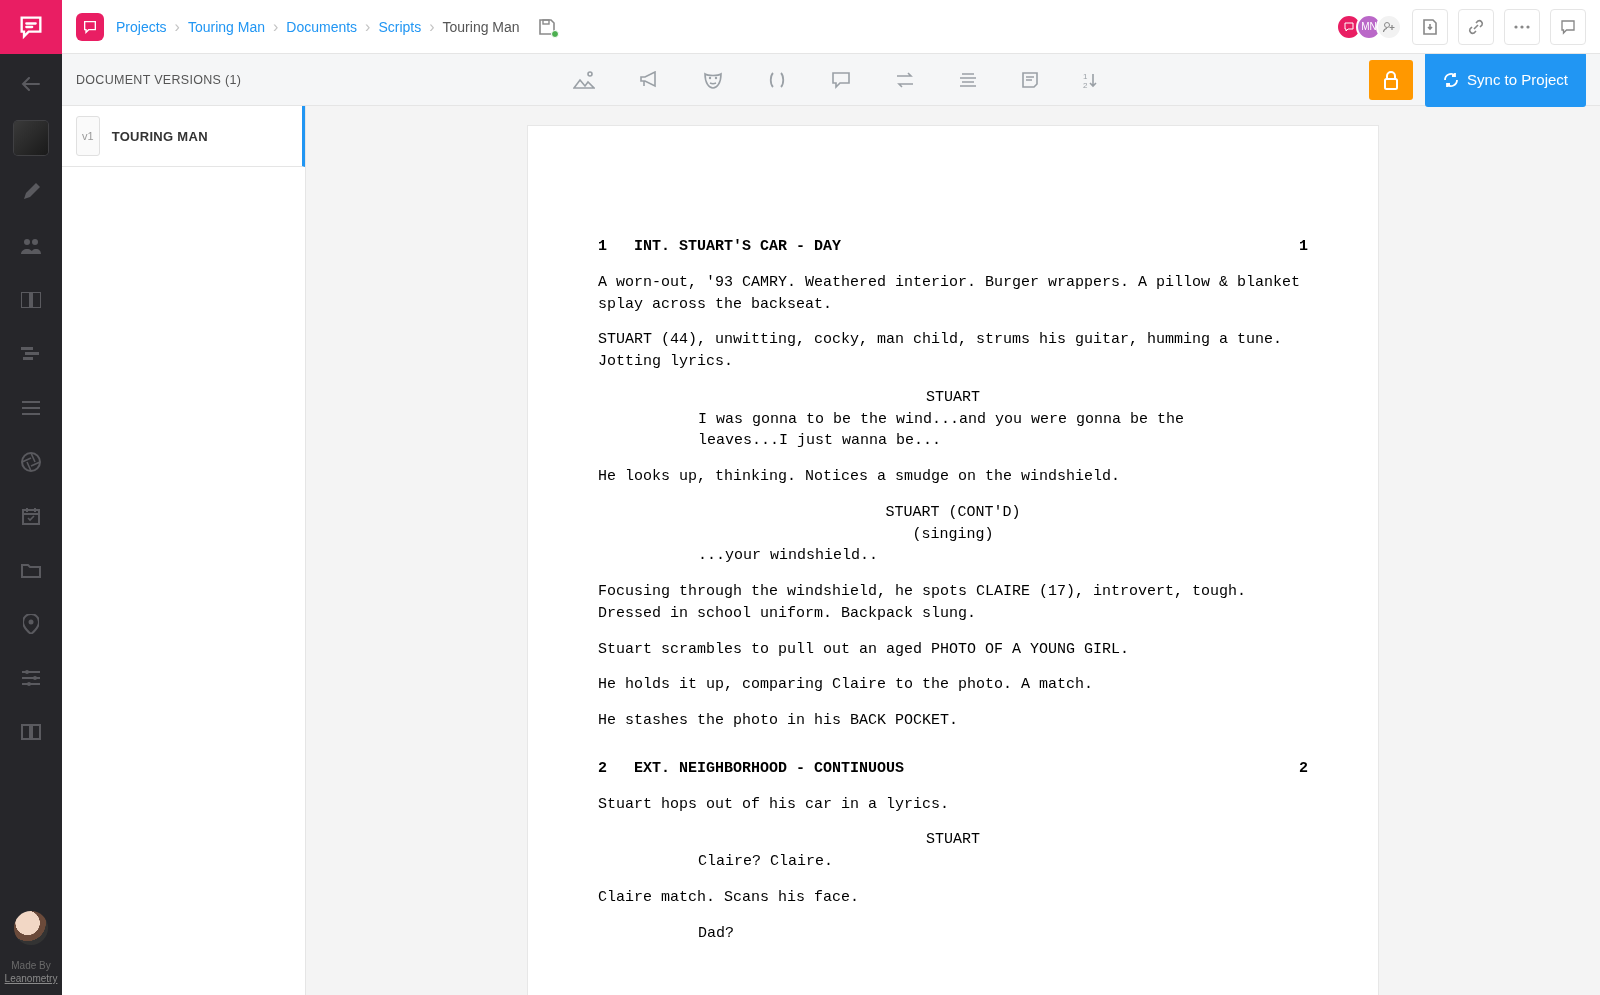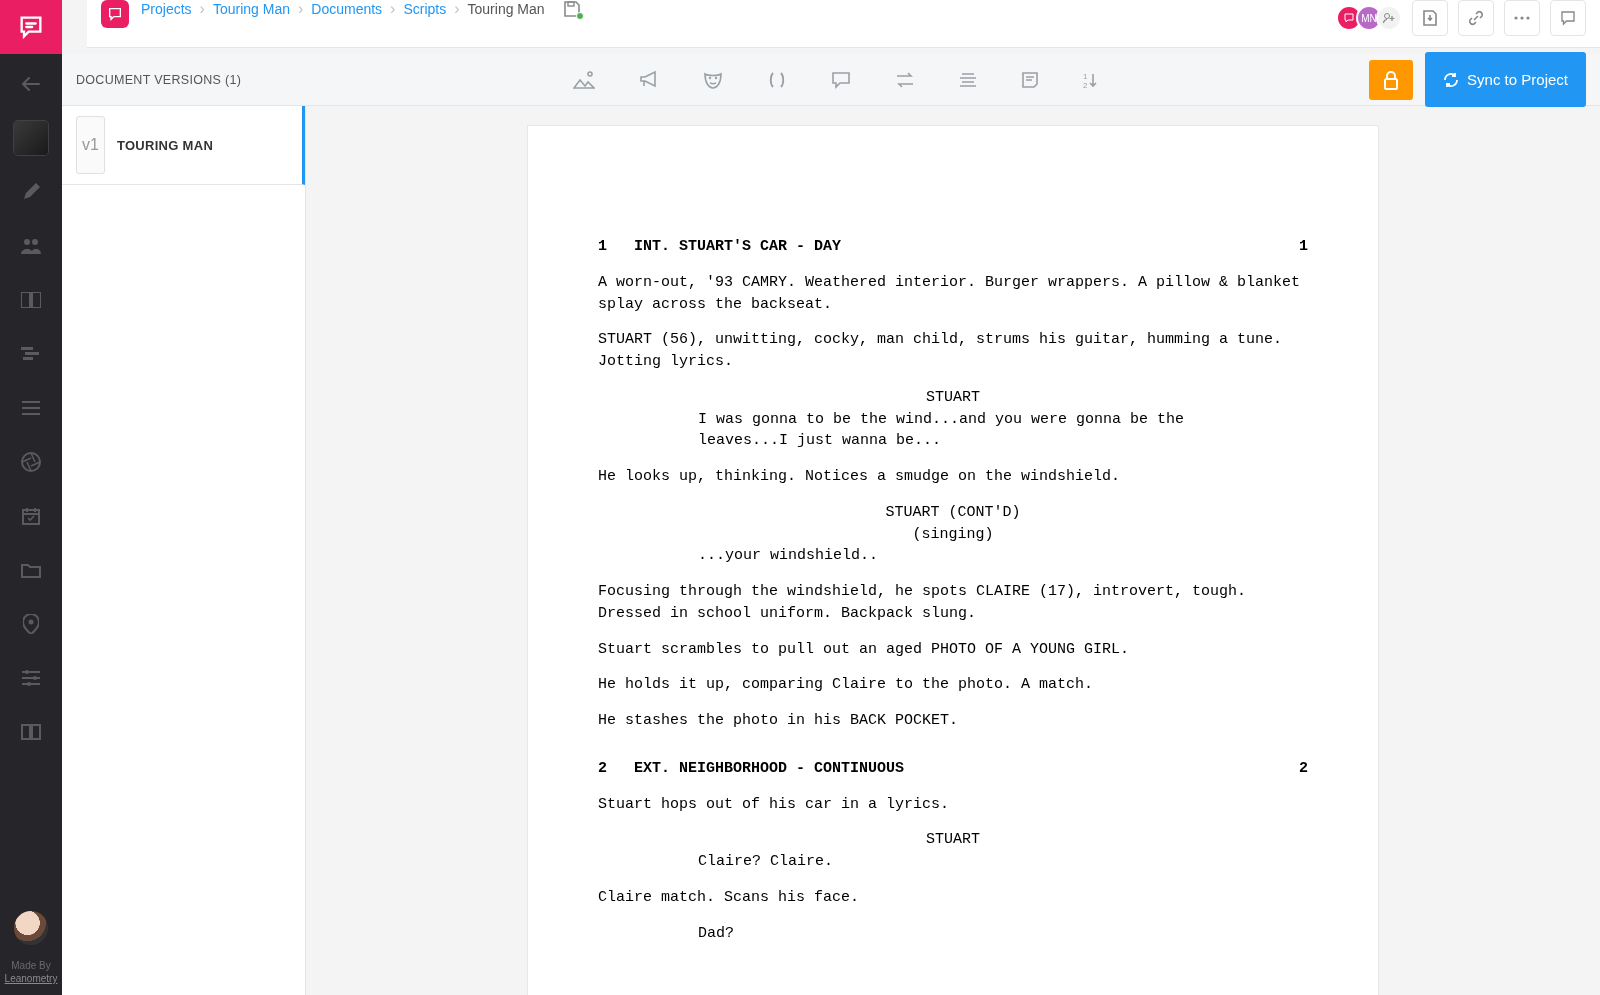--- a/index.html
+++ b/index.html
@@ -40,22 +40,22 @@
   }
   .sidebar .avatar {
     width:34px; height:34px; border-radius:50%; background:radial-gradient(circle at 40% 35%, #f2d7c5 0 40%, #6b4a3a 41% 60%, #333 61% 100%);
     margin-bottom:8px;
   }
   .sidebar .footer { text-align:center; font-size:10px; color:#6a6a6a; padding:6px 0 10px; line-height:1.3; }
   .sidebar .footer u { color:#8a8a8a; }
 
   
   .header {
-    position:fixed; left:62px; right:0; top:0; height:48px; background:var(--top-bg);
-    border-bottom:1px solid var(--border); display:flex; align-items:flex-start; padding:0 14px; z-index:90;margin-left:25px;
+    position:fixed; left:62px; right:0; top:0; height:54px; background:var(--top-bg);
+    border-bottom:1px solid var(--border); display:flex; align-items:center; padding:0 14px; z-index:90;
   }
   .chip {
     width:28px; height:28px; border-radius:6px; background:var(--pink); display:flex; align-items:center; justify-content:center; margin-right:12px;
   }
   .breadcrumb { display:flex; align-items:center; gap:8px; font-size:14px; }
   .breadcrumb .link { color:var(--blue); cursor:pointer; }
   .breadcrumb .sep { color:#c4c4c4; font-size:16px; }
   .breadcrumb .current { color:#555; }
   .save-icon { margin-left:18px; color:#8a8a8a; position:relative; }
   .save-icon .dot { position:absolute; right:-3px; bottom:-2px; width:8px; height:8px; border-radius:50%; background:#4caf50; border:1px solid #fff; }
@@ -88,21 +88,21 @@
 
   
   .versions {
     position:fixed; left:62px; top:106px; bottom:0; width:244px; background:#fff; border-right:1px solid var(--border);
   }
   .version-item {
     display:flex; align-items:center; gap:12px; padding:10px 14px; border-bottom:1px solid var(--border);
     border-right:3px solid var(--blue); cursor:pointer;
   }
   .version-badge {
-    font-size:16px; color:#999; border:1px solid #e0e0e0; border-radius:3px; padding:19px 5px; background:#fafafa;
+    font-size:11px; color:#999; border:1px solid #e0e0e0; border-radius:3px; padding:13px 5px; background:#fafafa;
   }
   .version-title { font-size:13px; font-weight:600; letter-spacing:.3px; color:#333; }
 
   
   .doc-area {
     position:fixed; left:306px; right:0; top:106px; bottom:0; overflow:auto; background:#f4f4f4;
     display:flex; justify-content:center; padding:20px 0 0;
   }
   .page {
     width:850px; min-height:1000px; background:#fff; box-shadow:0 0 0 1px rgba(0,0,0,.05);
@@ -362,21 +362,21 @@
 
 <div class="doc-area">
   <div class="page" id="script-page">
       <div class="scene">
         <div class="scene-head">
           <span class="scene-num-l">1</span>
           <span class="scene-slug">INT. STUART'S CAR - DAY</span>
           <span class="scene-num-r">1</span>
         </div>
         <div class="action">A worn-out, '93 CAMRY. Weathered interior. Burger wrappers. A pillow &amp; blanket splay across the backseat.</div>
-        <div class="action">STUART (56), unwitting, cocky, man child, strums his guitar, humming a tune. Jotting lyrics.</div>
+        <div class="action">STUART (44), unwitting, cocky, man child, strums his guitar, humming a tune. Jotting lyrics.</div>
         <div class="char">STUART</div>
         <div class="dialog">I was gonna to be the wind...and you were gonna be the leaves...I just wanna be...</div>
         <div class="action">He looks up, thinking. Notices a smudge on the windshield.</div>
         <div class="char">STUART (CONT'D)</div>
         <div class="paren">(singing)</div>
         <div class="dialog">...your windshield..</div>
         <div class="action">Focusing through the windshield, he spots CLAIRE (17), introvert, tough. Dressed in school uniform. Backpack slung.</div>
         <div class="action">Stuart scrambles to pull out an aged PHOTO OF A YOUNG GIRL.</div>
         <div class="action">He holds it up, comparing Claire to the photo. A match.</div>
         <div class="action">He stashes the photo in his BACK POCKET.</div>

